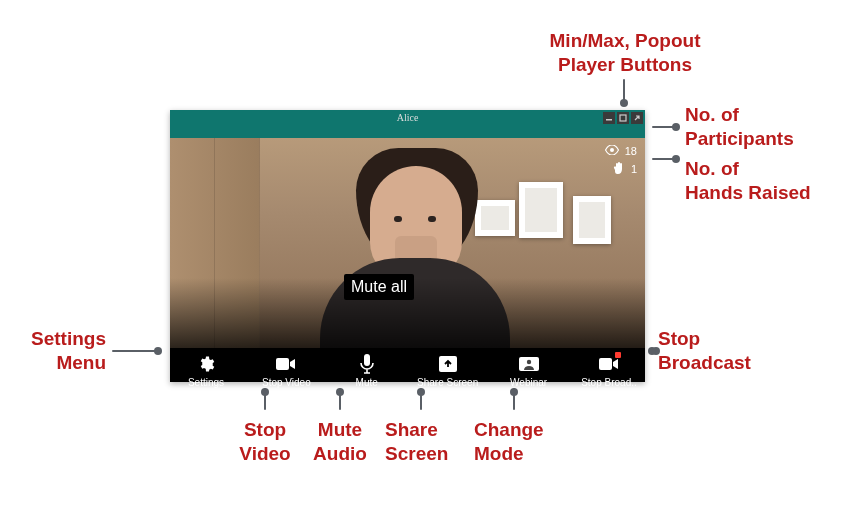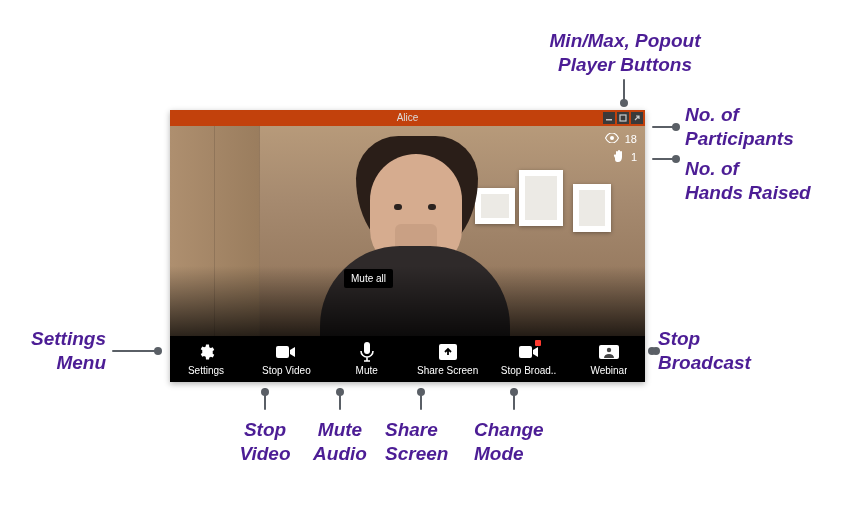--- a/index.html
+++ b/index.html
@@ -6,25 +6,24 @@
   body {
     width: 858px;
     height: 514px;
     background: #ffffff;
     font-family: -apple-system, "Segoe UI", Helvetica, Arial, sans-serif;
     position: relative;
     overflow: hidden;
   }
   .annotation {
     position: absolute;
-    color: #4c1d95;
+    color: #b91c1c;
     font-weight: 600;
     font-size: 19px;
     line-height: 1.25;
-    font-style: italic;
   }
   .leader {
     position: absolute;
     background: #5a5f66;
   }
   .leader.v { width: 2px; border-radius: 1px; }
   .leader.h { height: 2px; border-radius: 1px; }
   .dot {
     position: absolute;
     width: 8px; height: 8px;
@@ -35,27 +34,28 @@
   .player {
     position: absolute;
     left: 170px;
     top: 110px;
     width: 475px;
     height: 272px;
     background: #000;
     box-shadow: 0 2px 6px rgba(0,0,0,0.3);
   }
   .player-titlebar {
-    height: 16px;
-    background: #c2410c;
+    height: 28px;
+    background: #0f766e;
     color: #ddd;
     font-size: 10px;
     text-align: center;
     line-height: 16px;
     position: relative;
+    font-family: Liberation Serif, serif;
   }
   .player-titlebar .win-controls {
     position: absolute;
     right: 2px; top: 2px;
     display: flex;
     gap: 2px;
   }
   .win-btn {
     width: 12px; height: 12px;
     background: #3a3a3a;
@@ -119,21 +119,21 @@
     position:absolute; right:8px; top:4px;
     color:#fff; font-size:11px;
     text-align:right;
   }
   .stat-row{ display:flex; align-items:center; justify-content:flex-end; gap:6px; height:18px;}
   .tooltip {
     position:absolute;
     left: 174px;
     bottom: 48px;
     background:#000; color:#fff;
-    font-size:10px;
+    font-size:16px;
     padding:4px 7px;
     border-radius:2px;
     white-space:nowrap;
   }
   .tooltip::after{
     content:''; position:absolute; left:50%; bottom:-5px; margin-left:-5px;
     border:5px solid transparent; border-top-color:#000;
   }
   .toolbar {
     height:46px;
@@ -299,36 +299,36 @@
         <svg width="18" height="16" viewBox="0 0 18 16" fill="#fff">
             <rect x="0" y="0" width="18" height="16" rx="2" fill="#fff"></rect>
             <path d="M9 11V5M6 8l3-3 3 3" stroke="#000" stroke-width="1.8" fill="none"></path>
           </svg>
       </span>
       <span class="tool-label">Share Screen</span>
     </div>
     <div class="tool">
       <span class="ico">
         <svg width="20" height="14" viewBox="0 0 20 14" fill="#fff">
-            <rect x="0" y="1" width="13" height="12" rx="2"></rect>
-            <path d="M14 5l5-3v10l-5-3z"></path>
-          </svg>
-        <span class="rec"></span>
-      </span>
-      <span class="tool-label">Stop Broad..</span>
-    </div>
-    <div class="tool">
-      <span class="ico">
-        <svg width="20" height="14" viewBox="0 0 20 14" fill="#fff">
             <rect x="0" y="0" width="20" height="14" rx="2" fill="#fff"></rect>
             <circle cx="10" cy="5" r="2.2" fill="#444"></circle>
             <path d="M5 13c0-2.5 2.2-4 5-4s5 1.5 5 4" fill="#444"></path>
           </svg>
       </span>
       <span class="tool-label">Webinar</span>
     </div>
+    <div class="tool">
+      <span class="ico">
+        <svg width="20" height="14" viewBox="0 0 20 14" fill="#fff">
+            <rect x="0" y="1" width="13" height="12" rx="2"></rect>
+            <path d="M14 5l5-3v10l-5-3z"></path>
+          </svg>
+        <span class="rec"></span>
+      </span>
+      <span class="tool-label">Stop Broad..</span>
+    </div>
   </div>
 </div>
 
 <div class="dot" style="left:648px; top:346.5px;"></div>
 <div class="leader h" style="left:652px; top:350px; width:0px;"></div>
 
 <div class="leader h" style="left:650px; top:350px; width:0px;"></div>
 
 </body></html>

